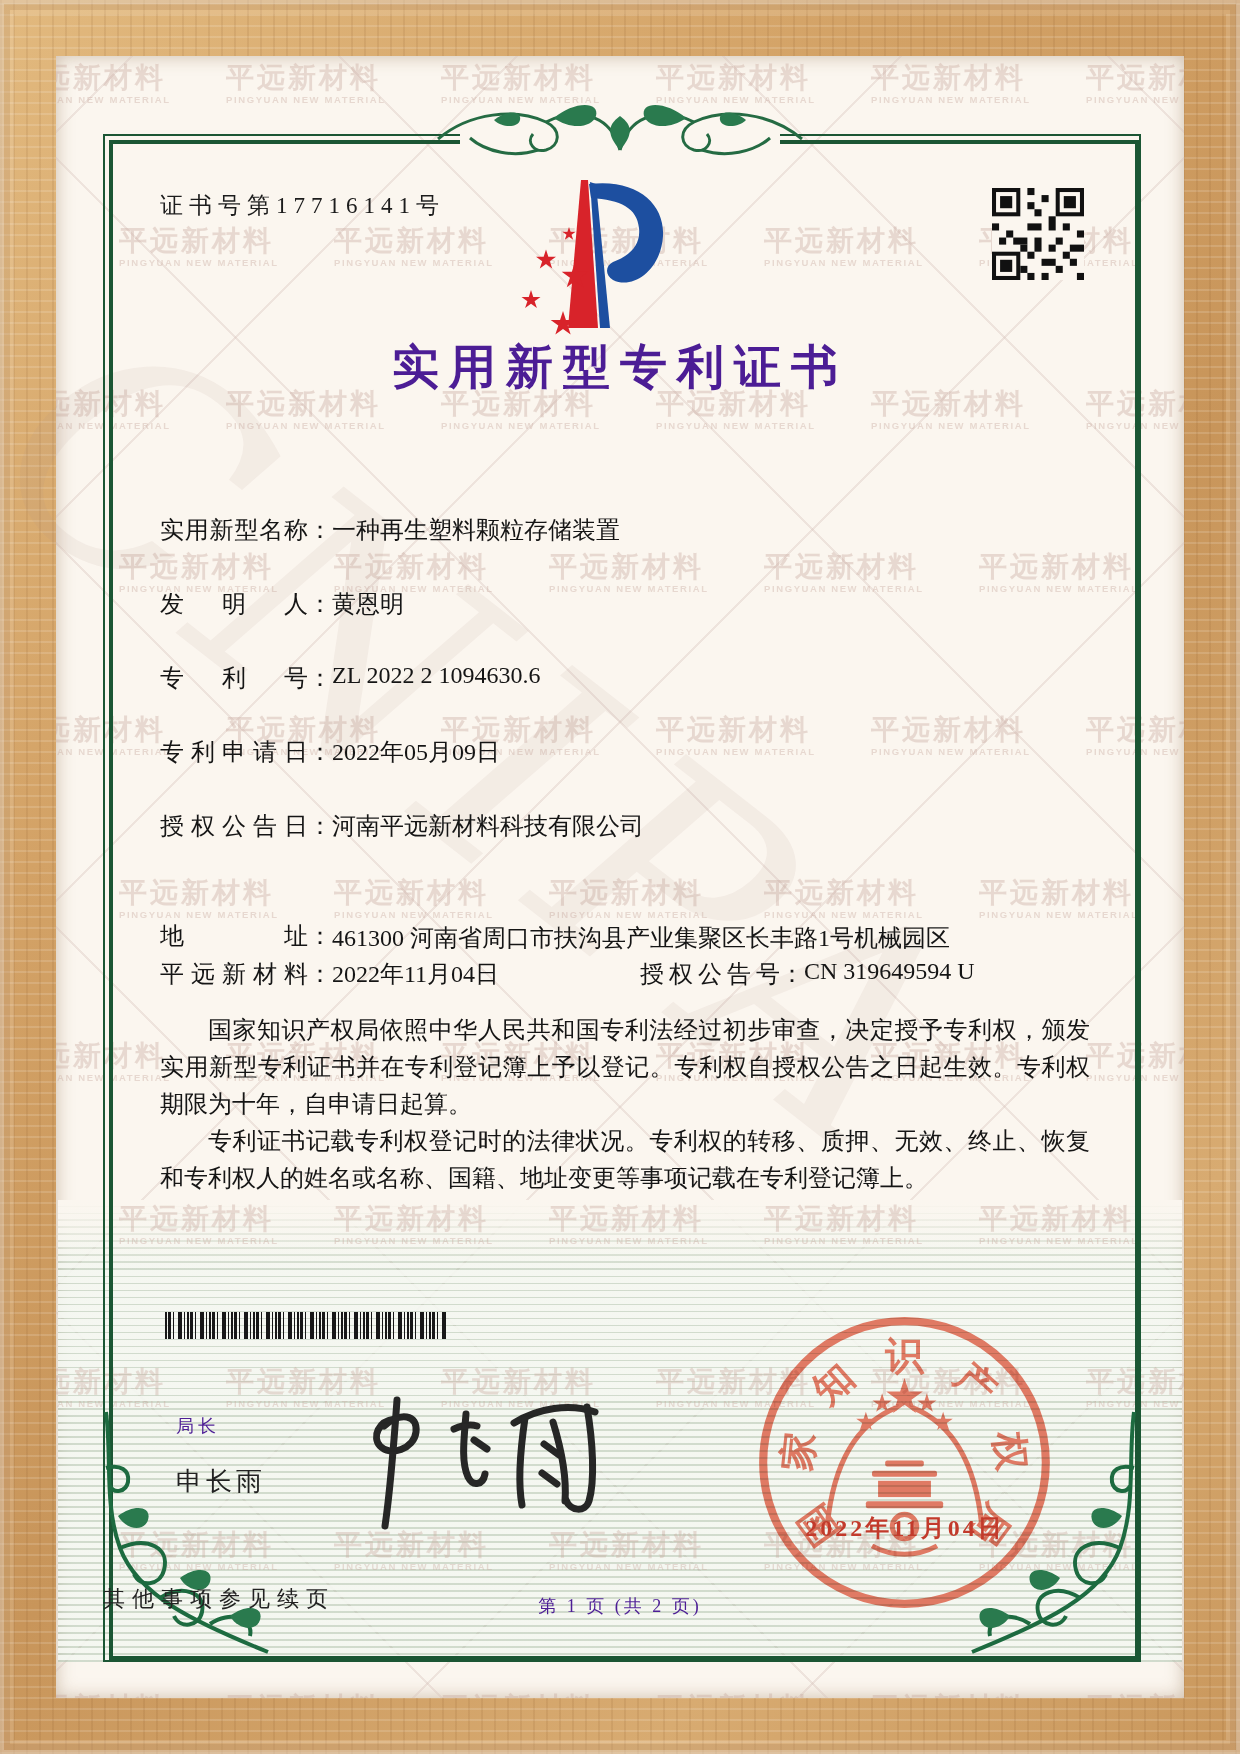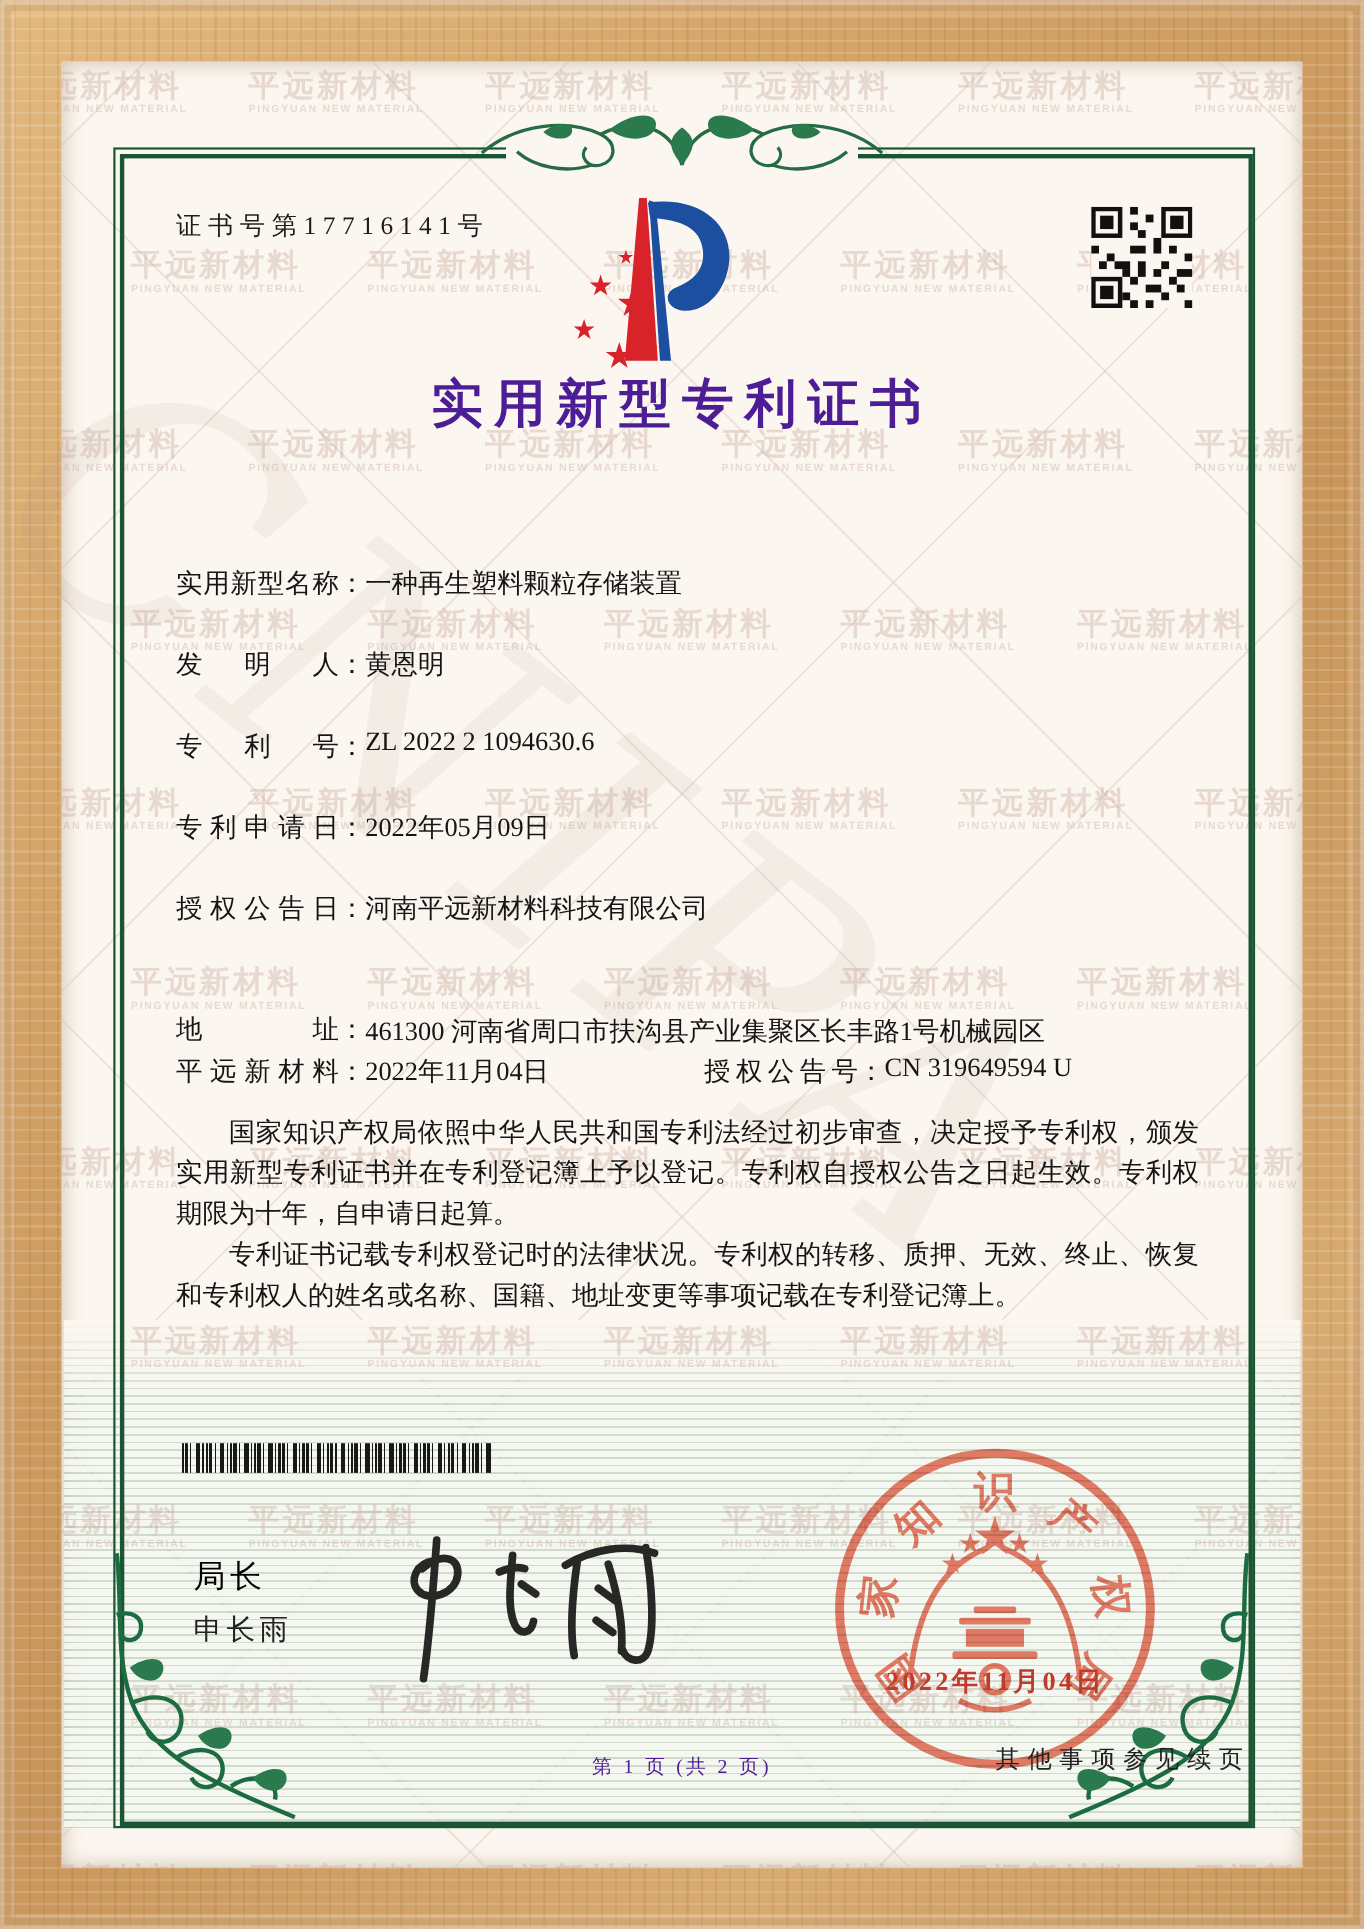--- a/index.html
+++ b/index.html
@@ -71,33 +71,33 @@
   
   .barcode{position:absolute;left:165px;top:1312px;width:282px;height:27px;
     background:repeating-linear-gradient(90deg,
       #181818 0 2px, rgba(0,0,0,0) 2px 3px,
       #181818 3px 6px, rgba(0,0,0,0) 6px 8px,
       #181818 8px 9px,  rgba(0,0,0,0) 9px 13px,
       #181818 13px 17px, rgba(0,0,0,0) 17px 19px,
       #181818 19px 20px, rgba(0,0,0,0) 20px 22px);}
 
   
-  .sig-title{position:absolute;left:176px;top:1414px;font-size:29px;letter-spacing:4px;color:#000000;}
+  .sig-title{position:absolute;left:176px;top:1414px;font-size:18px;letter-spacing:4px;color:#4c1d95;}
   .sig-name{position:absolute;left:176px;top:1464px;font-size:26px;letter-spacing:4px;color:#222;}
   .sig-script{position:absolute;left:338px;top:1392px;}
 
   
   .seal{position:absolute;left:752px;top:1310px;mix-blend-mode:multiply;opacity:.9;}
   .seal-date{position:absolute;left:770px;top:1512px;width:270px;text-align:center;
              font-size:24px;letter-spacing:3px;color:#c23a2b;font-weight:bold;}
 
   
   .page-no{position:absolute;left:103px;top:1594px;width:1034px;text-align:center;
            font-size:18px;letter-spacing:3px;color:#4c1d95;}
-  .cont-note{position:absolute;left:103px;top:1584px;width:1034px;text-align:right;
+  .cont-note{position:absolute;left:103px;top:1584px;width:1034px;text-align:left;
              font-size:22px;letter-spacing:7px;color:#222;}
 </style>
 </head>
 <body>
 
 <div class="frame"></div>
 <div class="paper"></div>
 <div class="guilloche"></div>
 
 <div class="wm-layer" id="wm-layer">

